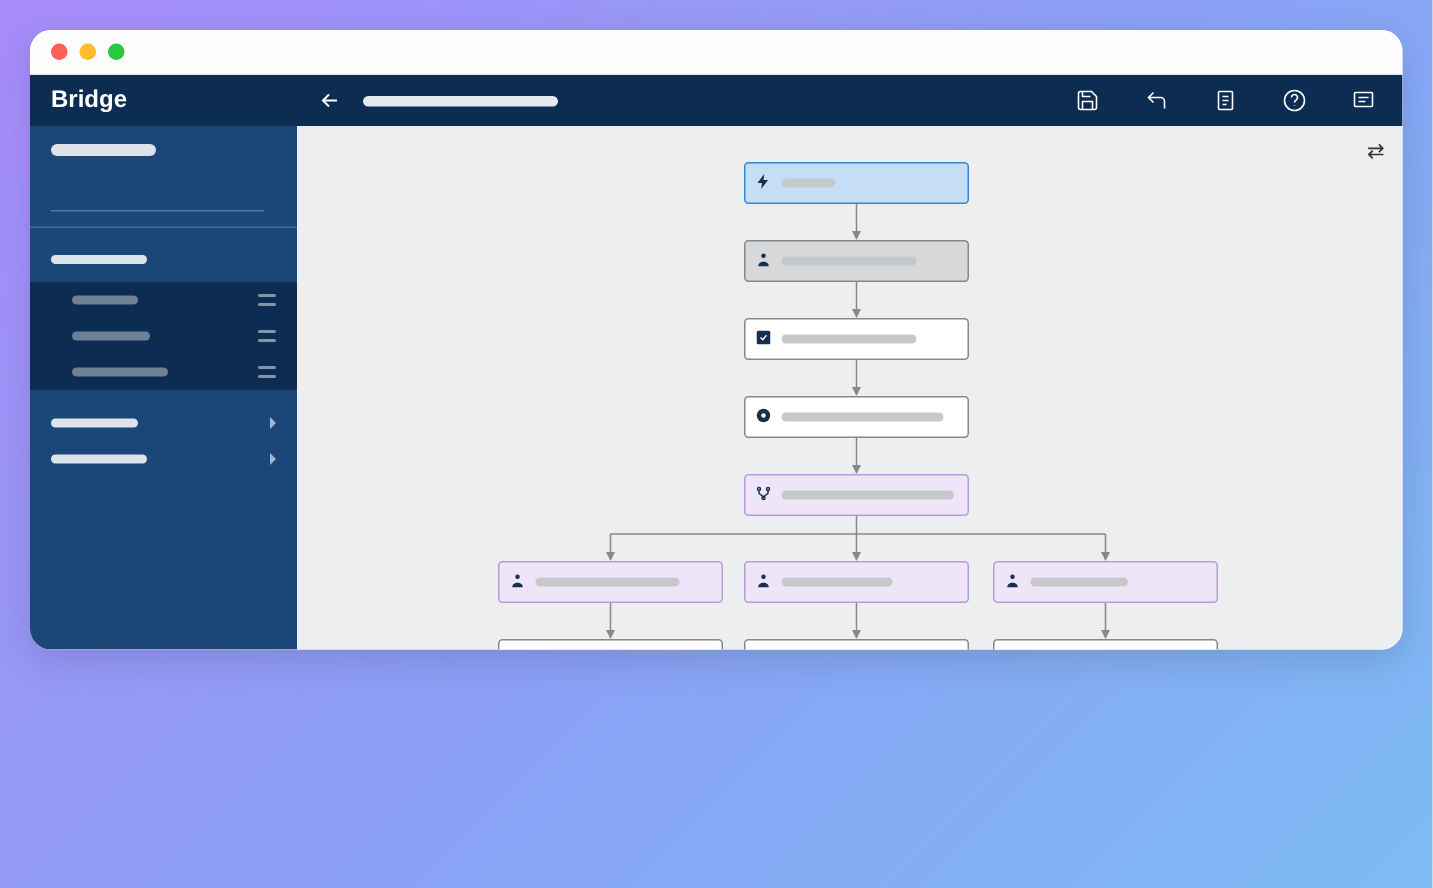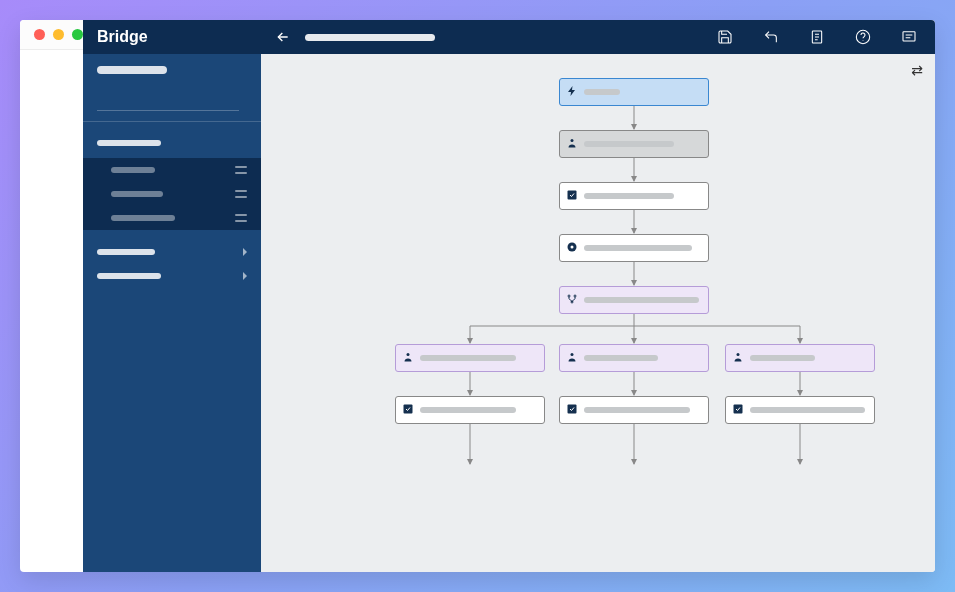--- a/index.html
+++ b/index.html
@@ -6,27 +6,27 @@
 body {
   font-family: -apple-system, BlinkMacSystemFont, "Segoe UI", sans-serif;
   background: linear-gradient(135deg, #a78bfa 0%, #8b9ff5 50%, #7dbbf5 100%);
   width: 955px;
   height: 592px;
   padding: 20px;
   overflow: hidden;
 }
 .window {
   background: #fff;
-  border-radius: 4px;
+  border-radius: 14px;
   width: 100%;
-  height: 552px;
+  height: 413px;
   overflow: hidden;
   box-shadow: 0 8px 24px rgba(0,0,0,0.12);
   display: flex;
-  flex-direction: row;
+  flex-direction: column;
 }
 .titlebar {
   height: 30px;
   background: #fcfcfc;
   display: flex;
   align-items: center;
   padding-left: 14px;
   gap: 8px;
   border-bottom: 1px solid #ececec;
 }

